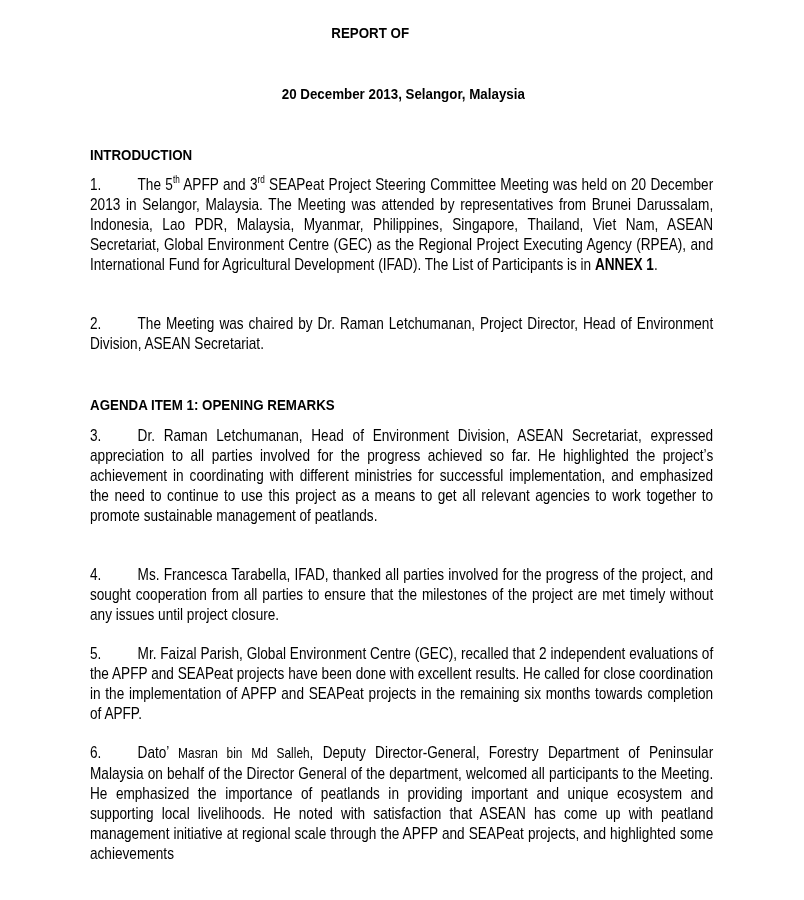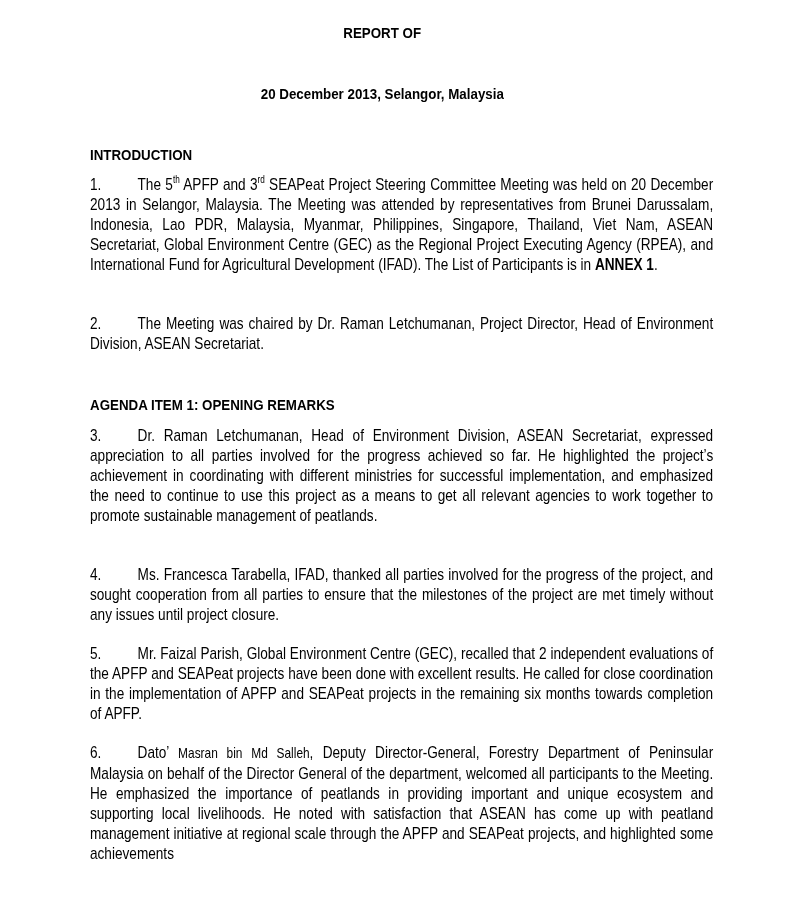--- a/index.html
+++ b/index.html
@@ -24,21 +24,21 @@
       background: #ffffff;
     }
     
     .cond {
       position: absolute;
       transform-origin: 0 0;
       transform: scaleX(0.82);
     }
     .title-line {
       position: absolute;
-      left: 16px;
+      left: 4px;
       width: 732px;
       text-align: center;
       font-weight: bold;
       font-size: 15.5px;
       line-height: 18px;
     }
     .title-inner {
       display: inline-block;
       transform: scaleX(0.86);
       transform-origin: 50% 50%;
@@ -79,21 +79,21 @@
     .small-name { font-size: 14.5px; }
   </style>
 </head>
 <body>
 
 <div class="page">
 
   <div class="title-line" style="top:24px;">
     <span class="title-inner">REPORT OF</span>
   </div>
-  <div class="title-line" style="top:85px;">
+  <div class="title-line" style="top:85px;margin-left:33px;">
     <span class="title-inner">20 December 2013, Selangor, Malaysia</span>
   </div>
 
   <div class="heading" style="top:146px;">INTRODUCTION</div>
 
   <div class="cond para" style="top:175px;">
     <span class="num">1.</span><span>The 5</span><sup>th</sup><span> APFP and 3</span><sup>rd</sup><span> SEAPeat Project Steering Committee Meeting was held on 20 December 2013 in Selangor, Malaysia. The Meeting was attended by representatives from Brunei Darussalam, Indonesia, Lao PDR, Malaysia, Myanmar, Philippines, Singapore, Thailand, Viet Nam, ASEAN Secretariat, Global Environment Centre (GEC) as the Regional Project Executing Agency (RPEA), and International Fund for Agricultural Development (IFAD). The List of Participants is in </span><b>ANNEX 1</b><span>.</span>
   </div>
 
   <div class="cond para" style="top:314px;">

